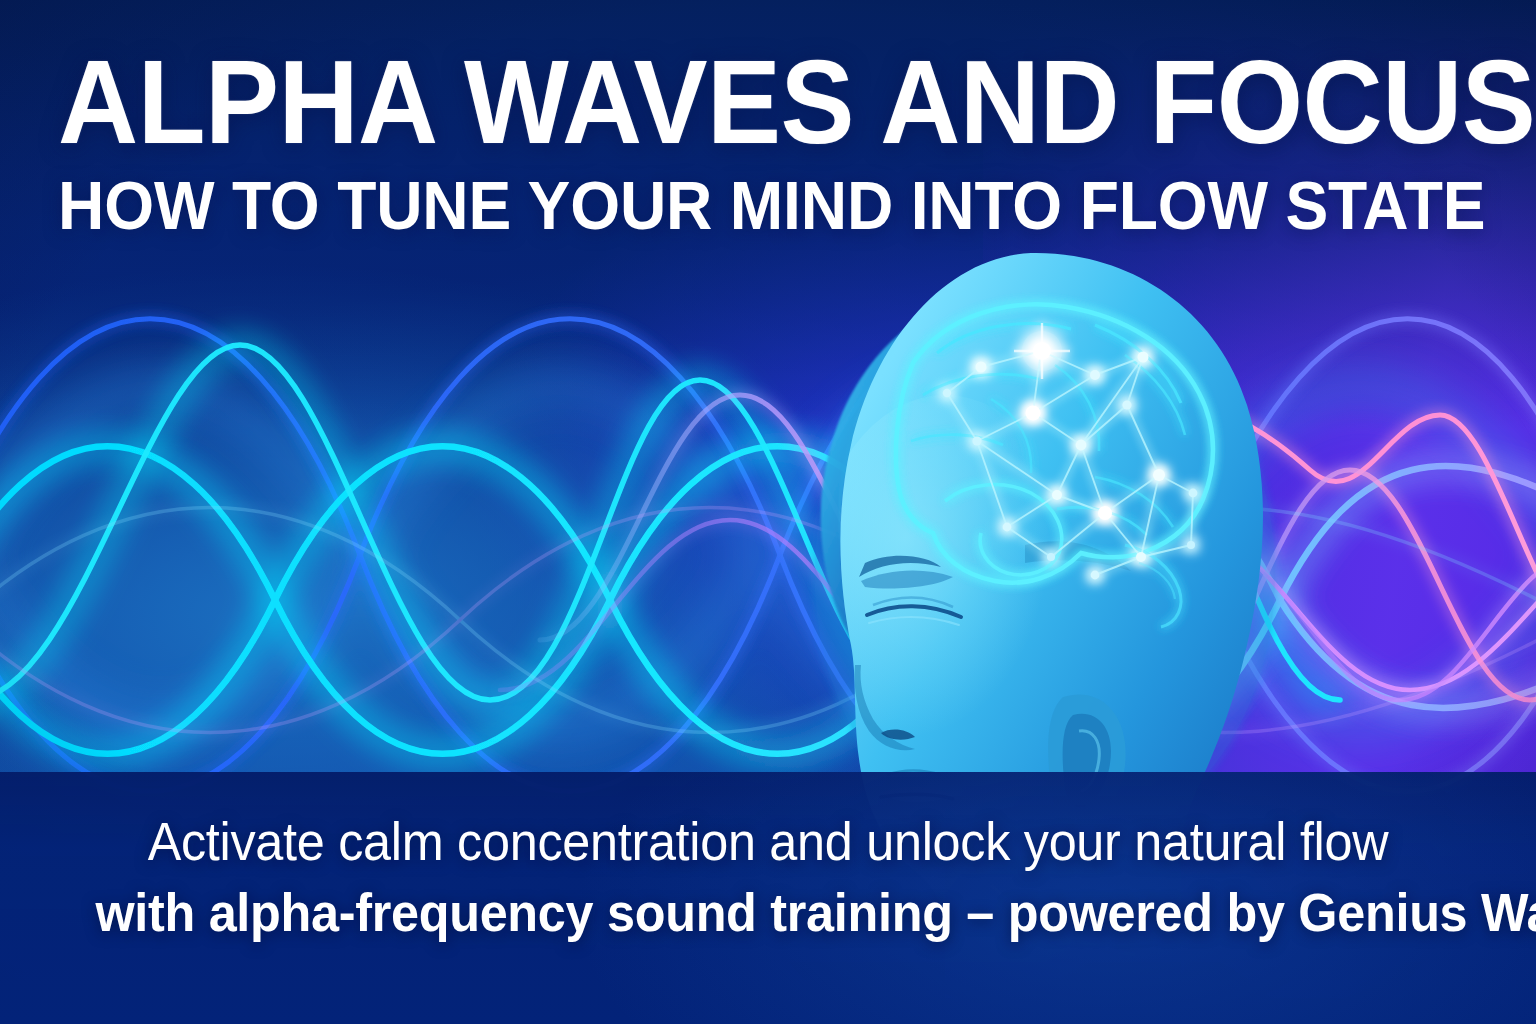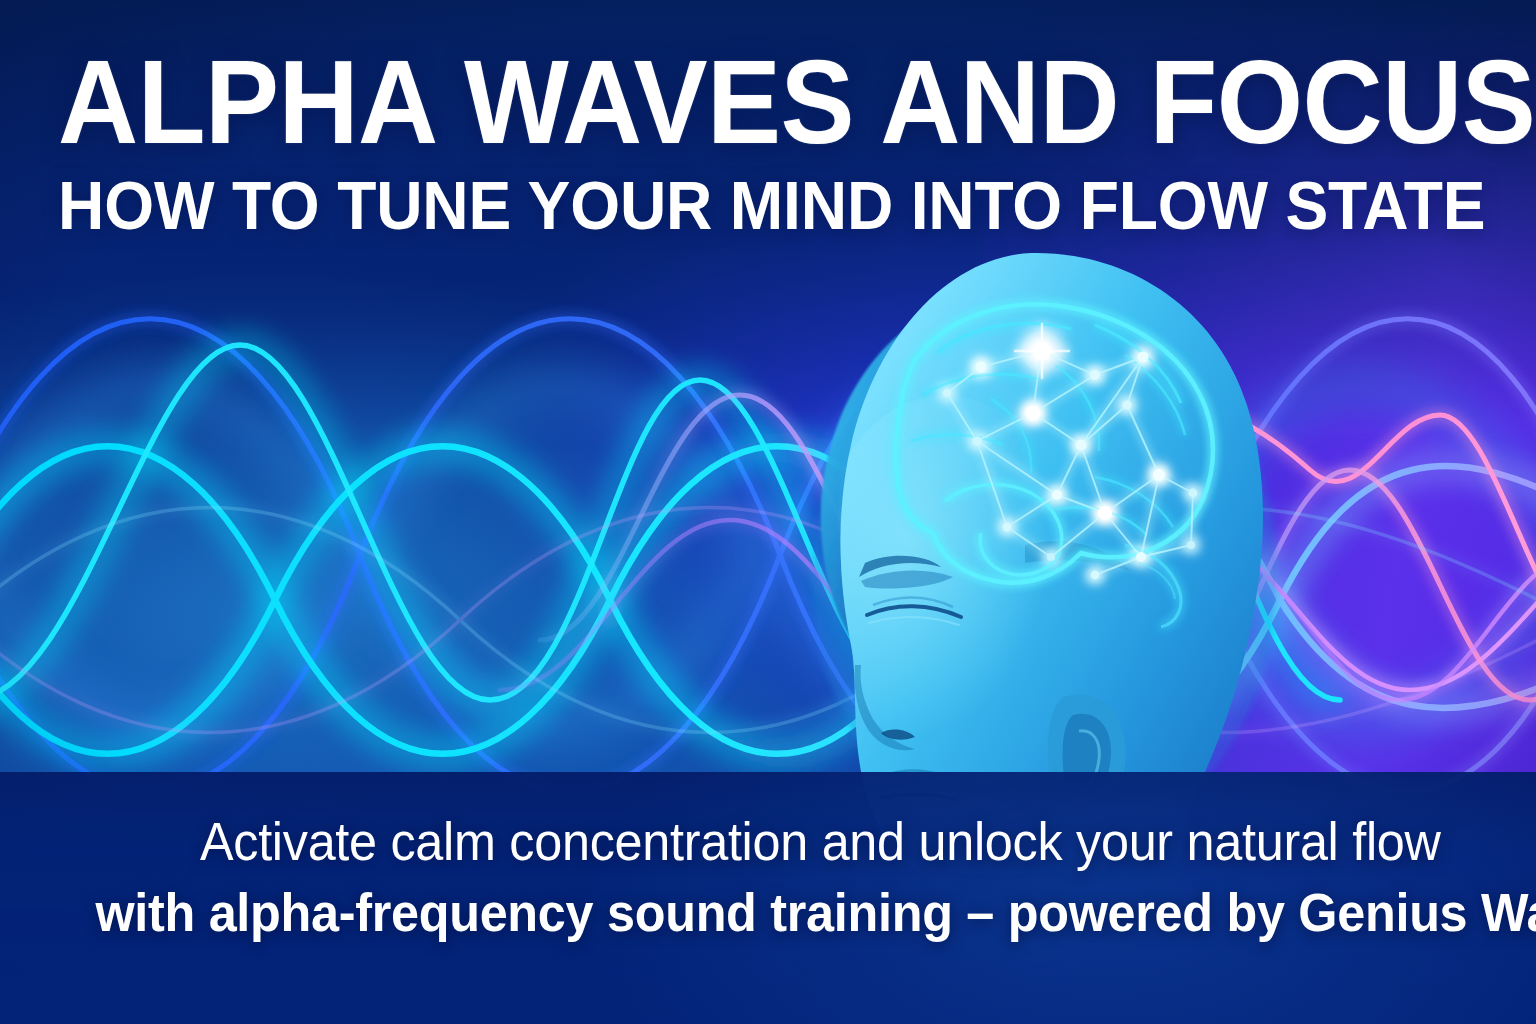--- a/index.html
+++ b/index.html
@@ -93,21 +93,21 @@
     background: linear-gradient(180deg, rgba(3,30,110,0.93) 0%, rgba(3,35,121,0.96) 30%, #032379 100%);
     backdrop-filter: saturate(0.7) brightness(0.55);
   }
   .band-shade {
     position: absolute; inset: 0;
     background: radial-gradient(ellipse 48% 140% at 72% 55%, rgba(18,72,168,0.45) 0%, rgba(18,72,168,0) 72%);
   }
   .caption {
     position: absolute;
     left: 0; right: 0; top: 812px;
-    text-align: right;
+    text-align: center;
     padding: 0 60px;
   }
   .caption-line {
     margin: 0;
     font-size: 53px;
     line-height: 1.15;
     font-weight: 400;
     color: #ffffff;
     font-family: "Liberation Sans Narrow", "Liberation Sans", sans-serif;
     transform: scaleX(0.95);

